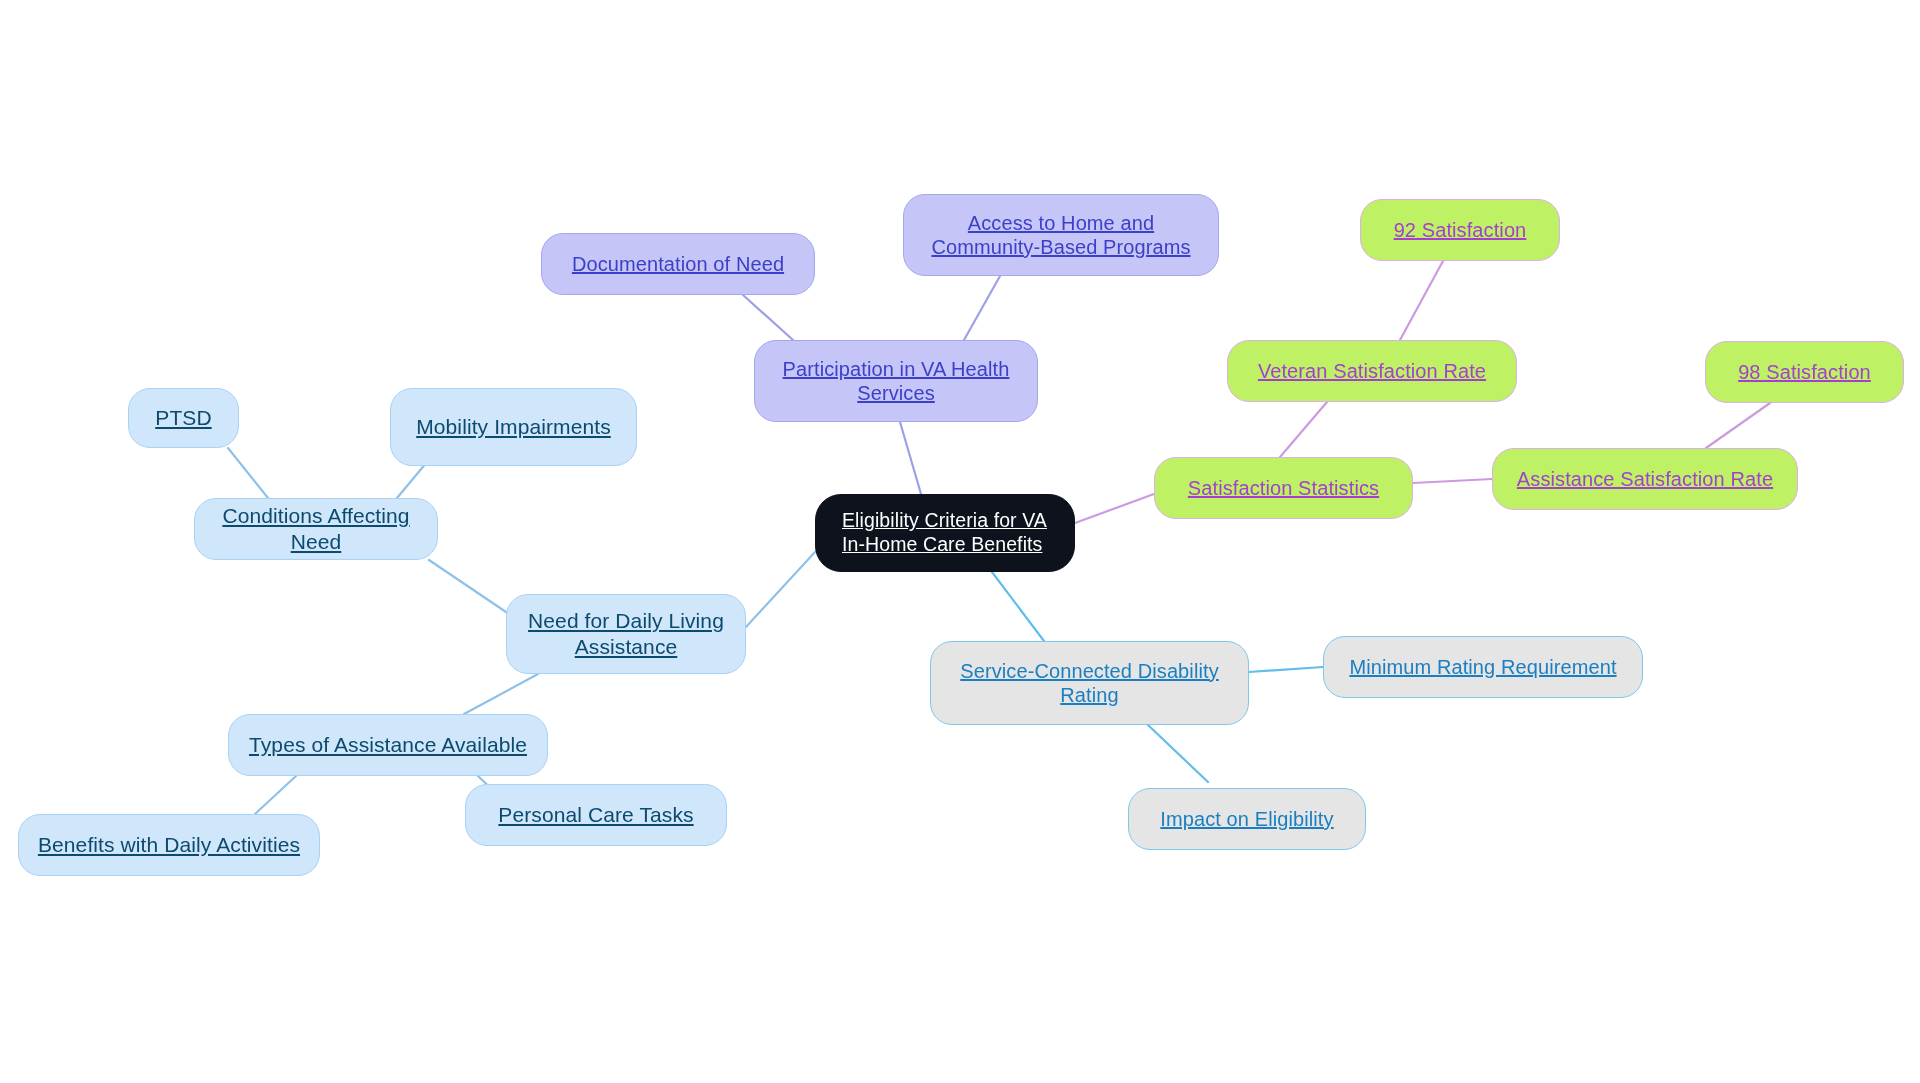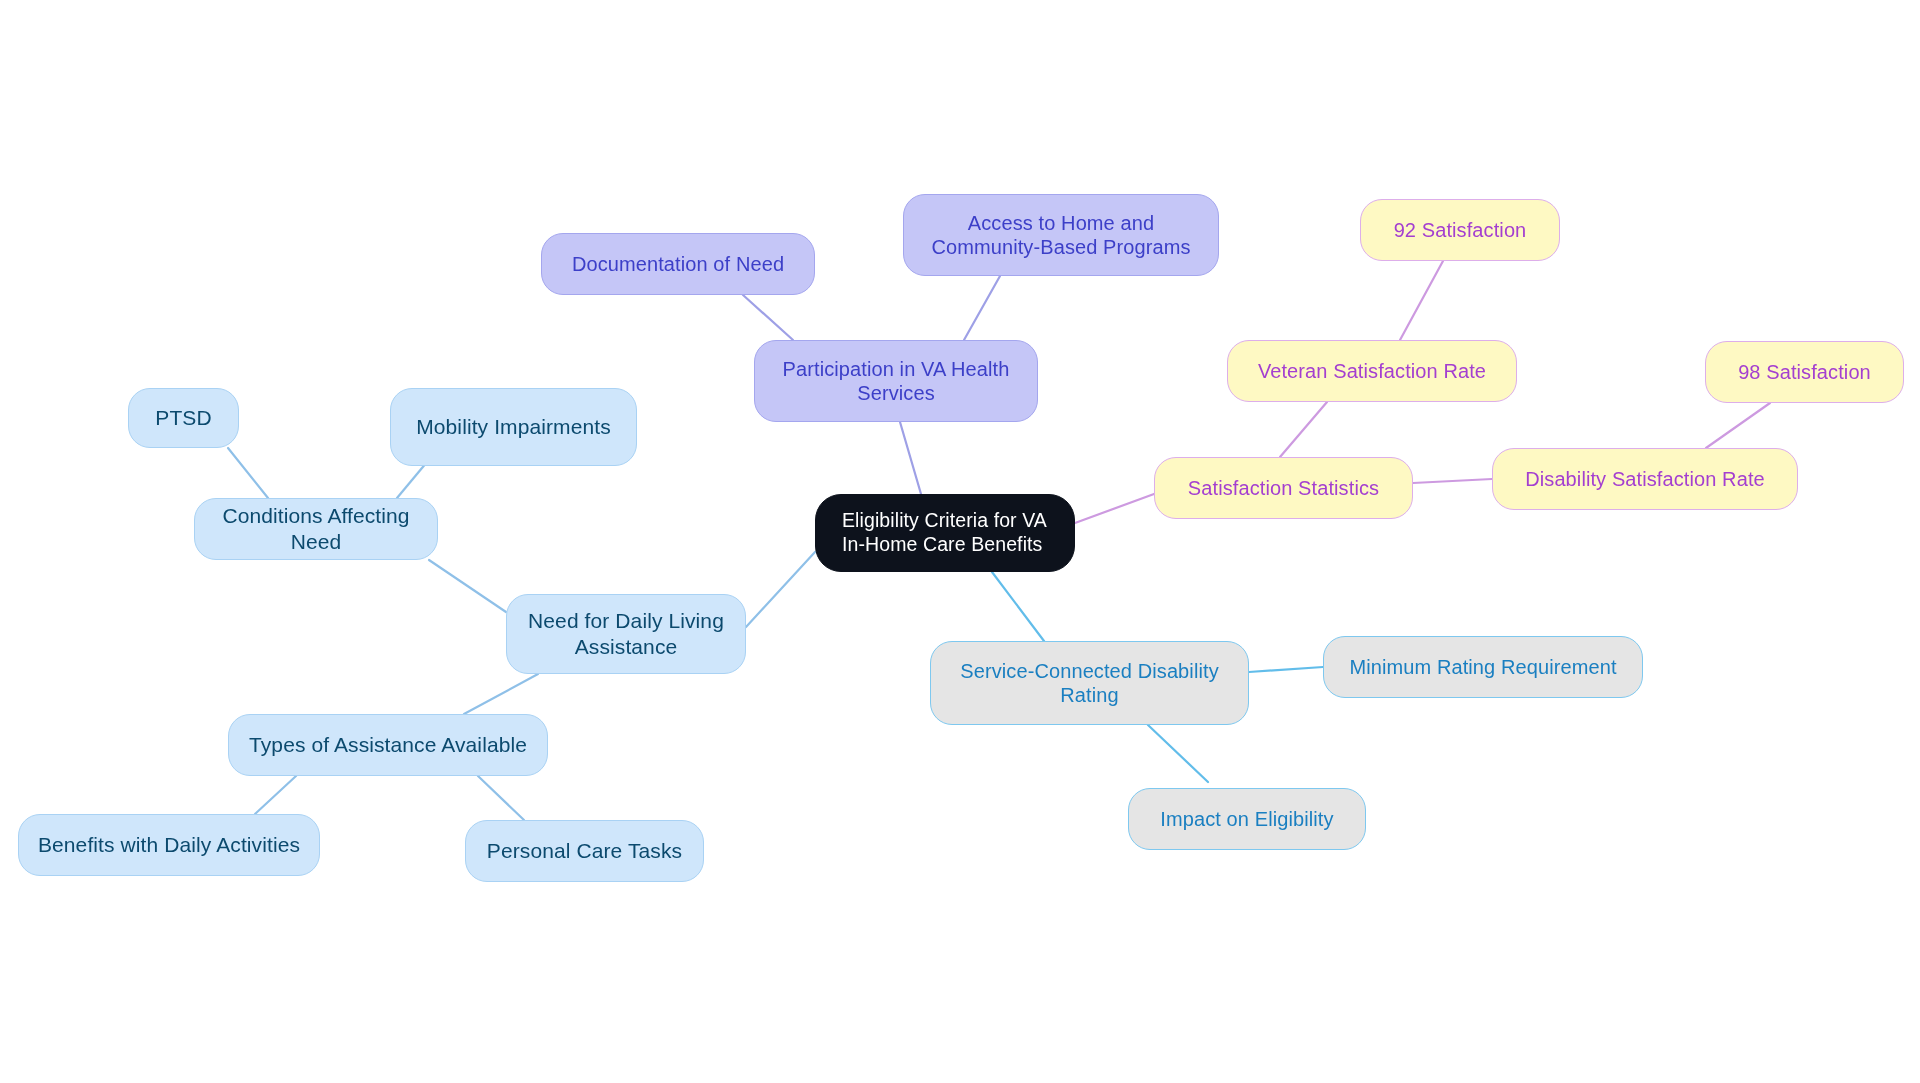--- a/index.html
+++ b/index.html
@@ -33,20 +33,21 @@
     align-items: center;
     justify-content: center;
     text-align: center;
     border-radius: 22px;
     border-width: 1.4px;
     border-style: solid;
     line-height: 1.22;
     padding: 4px 12px;
     white-space: pre-line;
     letter-spacing: 0.1px;
+    text-decoration: underline;
   }
   .node-root {
     background: #0d121c;
     border-color: #0d121c;
     color: #ffffff;
     font-size: 19.5px;
     border-radius: 26px;
     justify-content: flex-start;
     text-align: left;
     padding-left: 26px;
@@ -64,21 +65,21 @@
     color: #1a7fc1;
     font-size: 20px;
   }
   .node-purple {
     background: #c5c6f7;
     border-color: #a4a6ee;
     color: #3c3fc8;
     font-size: 20px;
   }
   .node-pink {
-    background: #fef9c3;
+    background: #bef264;
     border-color: #ddaeea;
     color: #a43fd0;
     font-size: 20px;
   }
 </style>
 </head>
 <body>
 
 <div id="canvas">
   <svg id="edge-layer" viewBox="0 0 1920 1083" width="1920" height="1083">
@@ -104,29 +105,29 @@
   <div id="node-layer">
       <div class="node node-root" style="left: 815px; top: 494px; width: 260px; height: 78px;">Eligibility Criteria for VA
 In-Home Care Benefits</div>
       <div class="node node-blue" style="left: 506px; top: 594px; width: 240px; height: 80px;">Need for Daily Living
 Assistance</div>
       <div class="node node-blue" style="left: 194px; top: 498px; width: 244px; height: 62px;">Conditions Affecting Need</div>
       <div class="node node-blue" style="left: 128px; top: 388px; width: 111px; height: 60px;">PTSD</div>
       <div class="node node-blue" style="left: 390px; top: 388px; width: 247px; height: 78px;">Mobility Impairments</div>
       <div class="node node-blue" style="left: 228px; top: 714px; width: 320px; height: 62px;">Types of Assistance Available</div>
       <div class="node node-blue" style="left: 18px; top: 814px; width: 302px; height: 62px;">Benefits with Daily Activities</div>
-      <div class="node node-blue" style="left: 465px; top: 820px; width: 239px; height: 62px;">Personal Care Tasks</div>
+      <div class="node node-blue" style="left: 465px; top: 784px; width: 262px; height: 62px;">Personal Care Tasks</div>
       <div class="node node-purple" style="left: 754px; top: 340px; width: 284px; height: 82px;">Participation in VA Health
 Services</div>
       <div class="node node-purple" style="left: 541px; top: 233px; width: 274px; height: 62px;">Documentation of Need</div>
       <div class="node node-purple" style="left: 903px; top: 194px; width: 316px; height: 82px;">Access to Home and
 Community-Based Programs</div>
       <div class="node node-cyan" style="left: 930px; top: 641px; width: 319px; height: 84px;">Service-Connected Disability
 Rating</div>
       <div class="node node-cyan" style="left: 1323px; top: 636px; width: 320px; height: 62px;">Minimum Rating Requirement</div>
       <div class="node node-cyan" style="left: 1128px; top: 788px; width: 238px; height: 62px;">Impact on Eligibility</div>
       <div class="node node-pink" style="left: 1154px; top: 457px; width: 259px; height: 62px;">Satisfaction Statistics</div>
       <div class="node node-pink" style="left: 1227px; top: 340px; width: 290px; height: 62px;">Veteran Satisfaction Rate</div>
       <div class="node node-pink" style="left: 1360px; top: 199px; width: 200px; height: 62px;">92 Satisfaction</div>
-      <div class="node node-pink" style="left: 1492px; top: 448px; width: 306px; height: 62px;">Disability Satisfaction Rate</div>
+      <div class="node node-pink" style="left: 1492px; top: 448px; width: 306px; height: 62px;">Assistance Satisfaction Rate</div>
       <div class="node node-pink" style="left: 1705px; top: 341px; width: 199px; height: 62px;">98 Satisfaction</div>
     </div>
 </div>
 
 </body></html>

